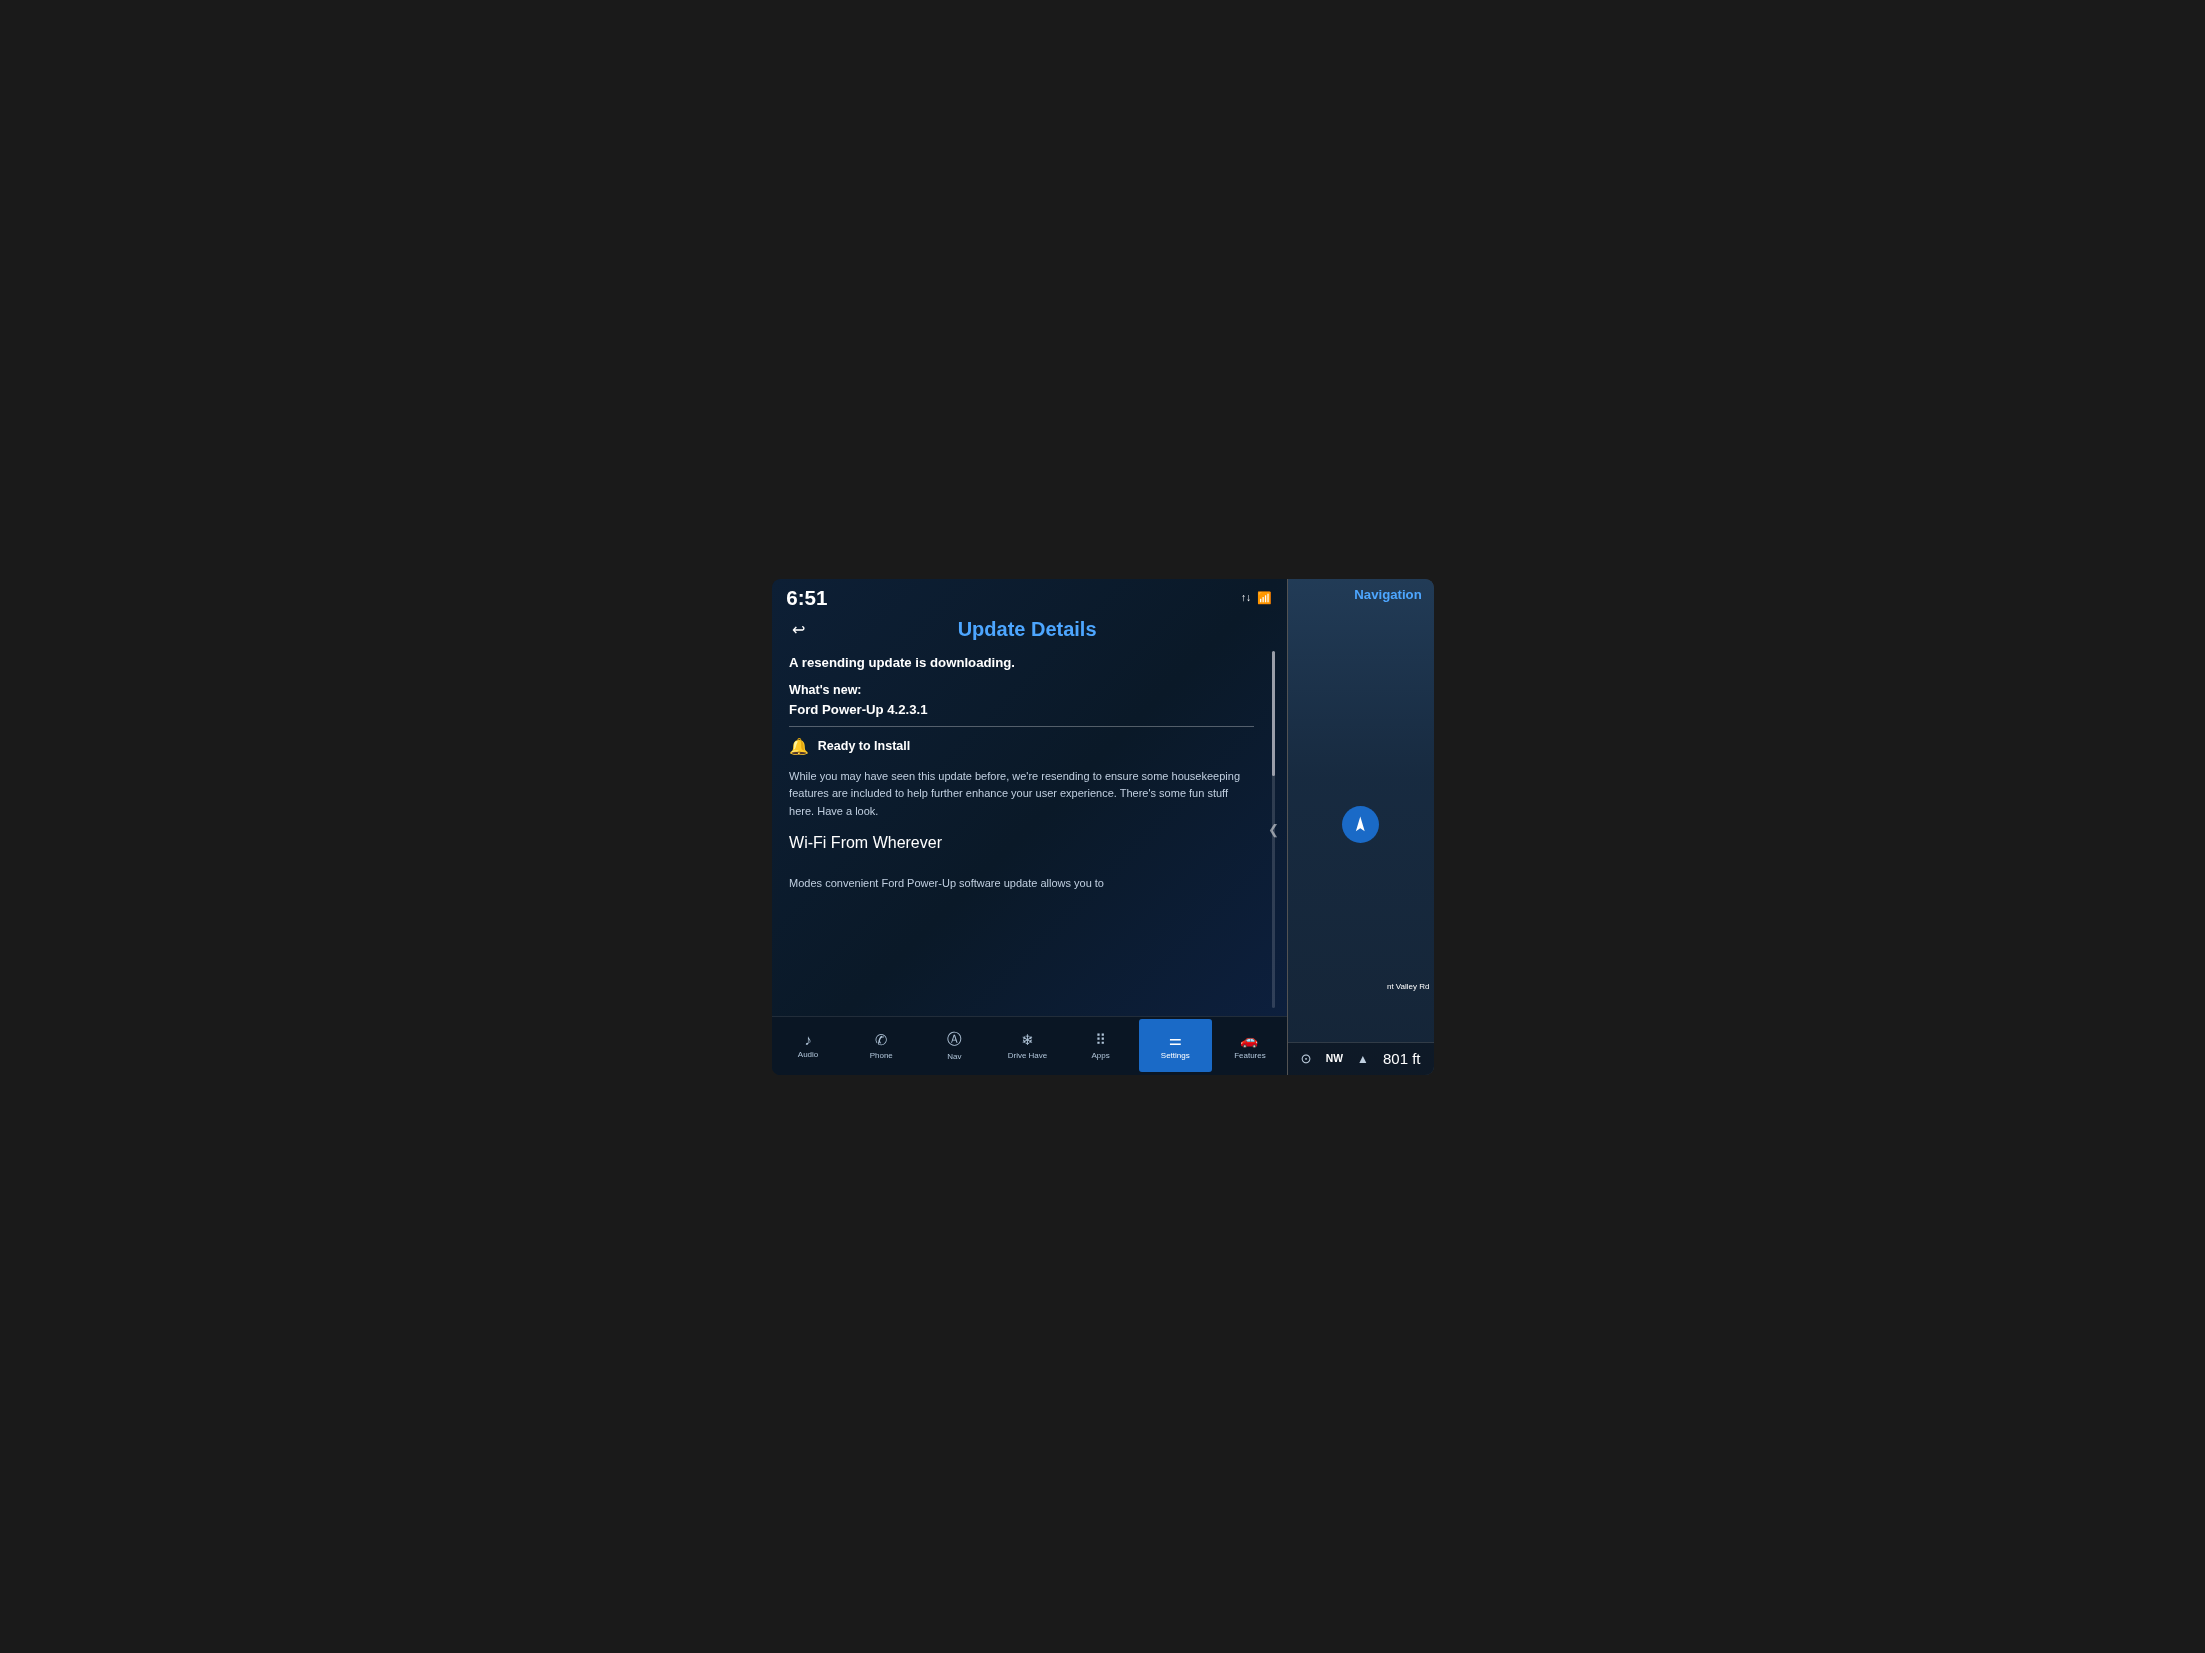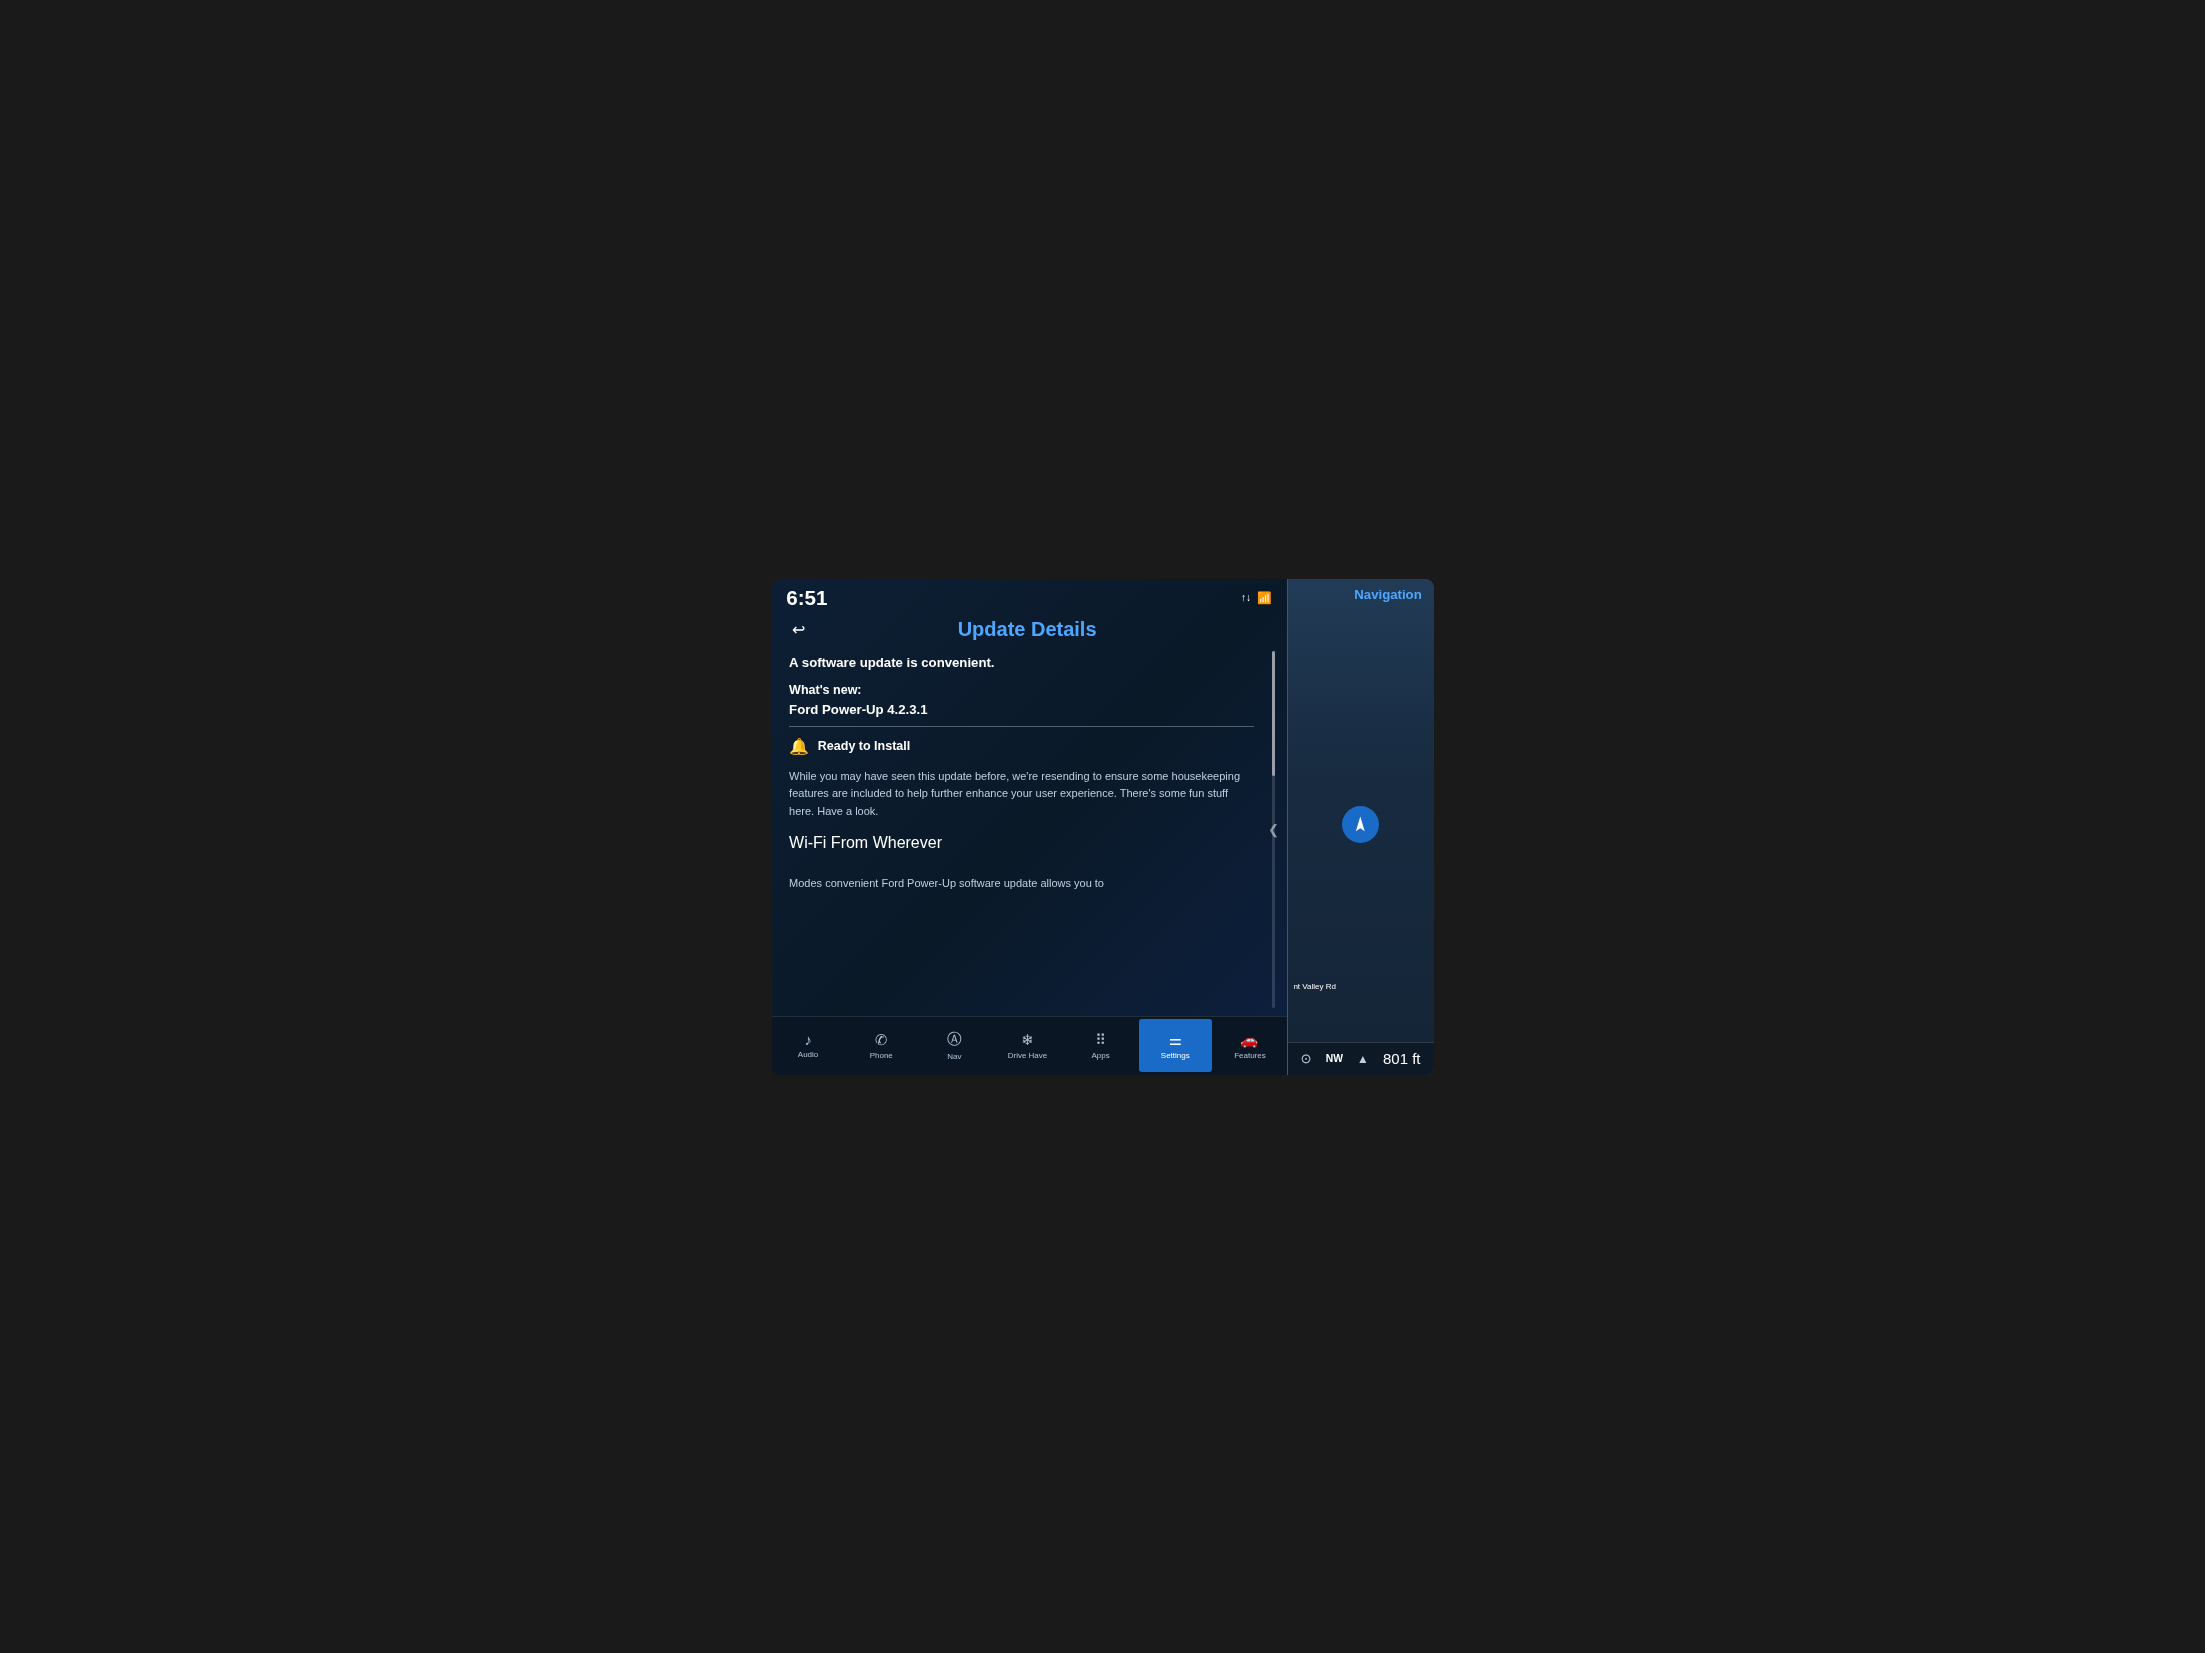--- a/index.html
+++ b/index.html
@@ -281,24 +281,24 @@
       align-items: center;
       justify-content: center;
       font-size: 19px;
       color: white;
     }
 
     .nav-road-label {
       position: absolute;
       bottom: 51px;
       left: 5.9px;
-      right: 23px;
+      right: 4px;
       color: #ffffff;
       font-size: 8px;
-      text-align: left;
+      text-align: right;
     }
 
     .nav-panel-footer {
       display: flex;
       align-items: center;
       justify-content: space-around;
       padding: 7.4px 5.9px;
       border-top: 0.7px solid rgba(255,255,255,0.15);
       background: rgba(0,0,0,0.3);
     }
@@ -349,21 +349,21 @@
       </div>
     </div>
 
     <div class="back-row">
       <button class="back-btn">↩</button>
       <span class="page-title">Update Details</span>
     </div>
 
     <div class="content-area">
       <div class="content-text">
-        <div class="downloading-text">A software update is convenient.</div>
+        <div class="downloading-text">A resending update is downloading.</div>
 
         <div class="whats-new-label">What's new:</div>
         <div class="update-name">Ford Power-Up 4.2.3.1</div>
 
         <hr class="divider">
 
         <div class="ready-install-row">
           <span class="bell-icon">🔔</span>
           <span class="ready-install-text">Ready to Install</span>
         </div>

